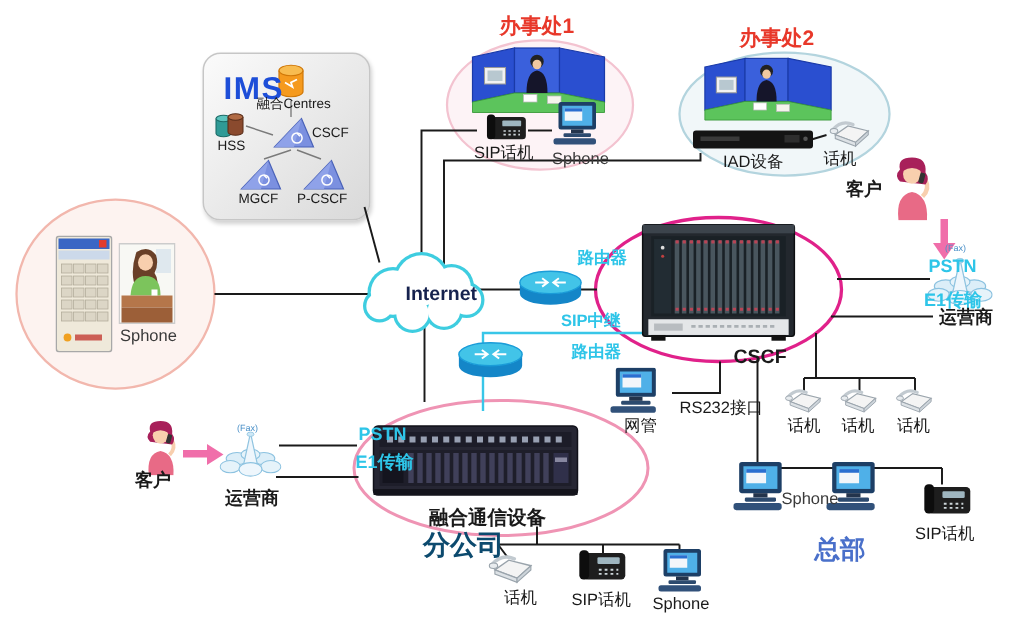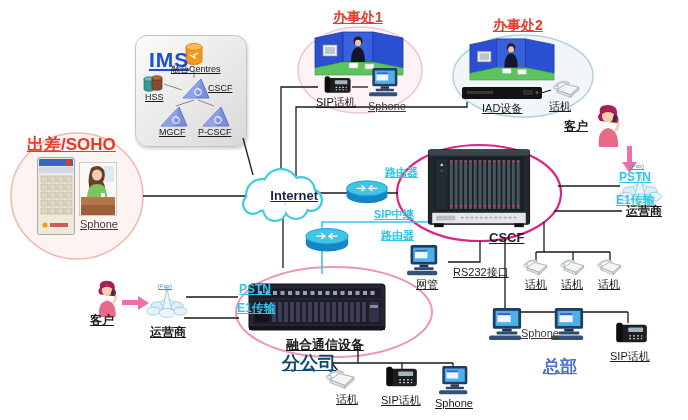--- a/index.html
+++ b/index.html
@@ -1,18 +1,18 @@
 <!DOCTYPE html>
 <html><head>
 <meta charset="utf-8">
 <style>
   html,body{margin:0;padding:0;background:#fff;}
   #canvas{position:relative;width:688px;height:420px;background:#fff;overflow:hidden;
           font-family:"Liberation Sans","DejaVu Sans",sans-serif;}
-  .lbl{position:absolute;color:#1a1a1a;font-size:11px;line-height:1.1;white-space:nowrap;z-index:6;text-decoration:underline;}
+  .lbl{position:absolute;color:#1a1a1a;font-size:11px;line-height:1.1;white-space:nowrap;z-index:6;}
   .bold{font-weight:bold;}
   .red{color:#e8382a;font-weight:bold;}
   .cyan{color:#2ec5e8;font-weight:bold;margin-left:40px;}
   .icon{position:absolute;z-index:4;}
   .icon svg{display:block;}
   #wires{position:absolute;left:0;top:0;z-index:2;}
   #ims-box{position:absolute;left:135px;top:35px;width:110px;height:110px;border-radius:12px;
            background:linear-gradient(135deg,#fbfbfb,#d9d9d9);border:1px solid #c6c6c6;
            box-shadow:1px 2px 3px rgba(0,0,0,.18);z-index:1;}
 </style>
@@ -412,21 +412,20 @@
   <div class="lbl" style="left:198px;top:128px;font-size:9px">P-CSCF</div>
 
   <div class="lbl red" style="left:333px;top:10px;font-size:14px">办事处1</div>
   <div class="lbl" style="left:316px;top:96px">SIP话机</div>
   <div class="lbl" style="left:368px;top:100px;color:#3a3a3a">Sphone</div>
 
   <div class="lbl red" style="left:493px;top:18px;font-size:14px">办事处2</div>
   <div class="lbl" style="left:482px;top:102px">IAD设备</div>
   <div class="lbl" style="left:549px;top:100px">话机</div>
 
-  <div class="lbl red" style="left:27px;top:136px;font-size:17px">出差/SOHO</div>
   <div class="lbl" style="left:80px;top:218px;color:#3a3a3a">Sphone</div>
 
   <div class="lbl bold" style="left:248px;top:189px;width:70px;text-align:right;font-size:13px;color:#16224e">Internet</div>
   <div class="lbl cyan" style="left:345px;top:166px">路由器</div>
   <div class="lbl cyan" style="left:334px;top:208px">SIP中继</div>
   <div class="lbl cyan" style="left:341px;top:229px">路由器</div>
 
   <div class="lbl bold" style="left:489px;top:231px;font-size:13px">CSCF</div>
   <div class="lbl" style="left:453px;top:266px">RS232接口</div>
   <div class="lbl" style="left:416px;top:278px">网管</div>

